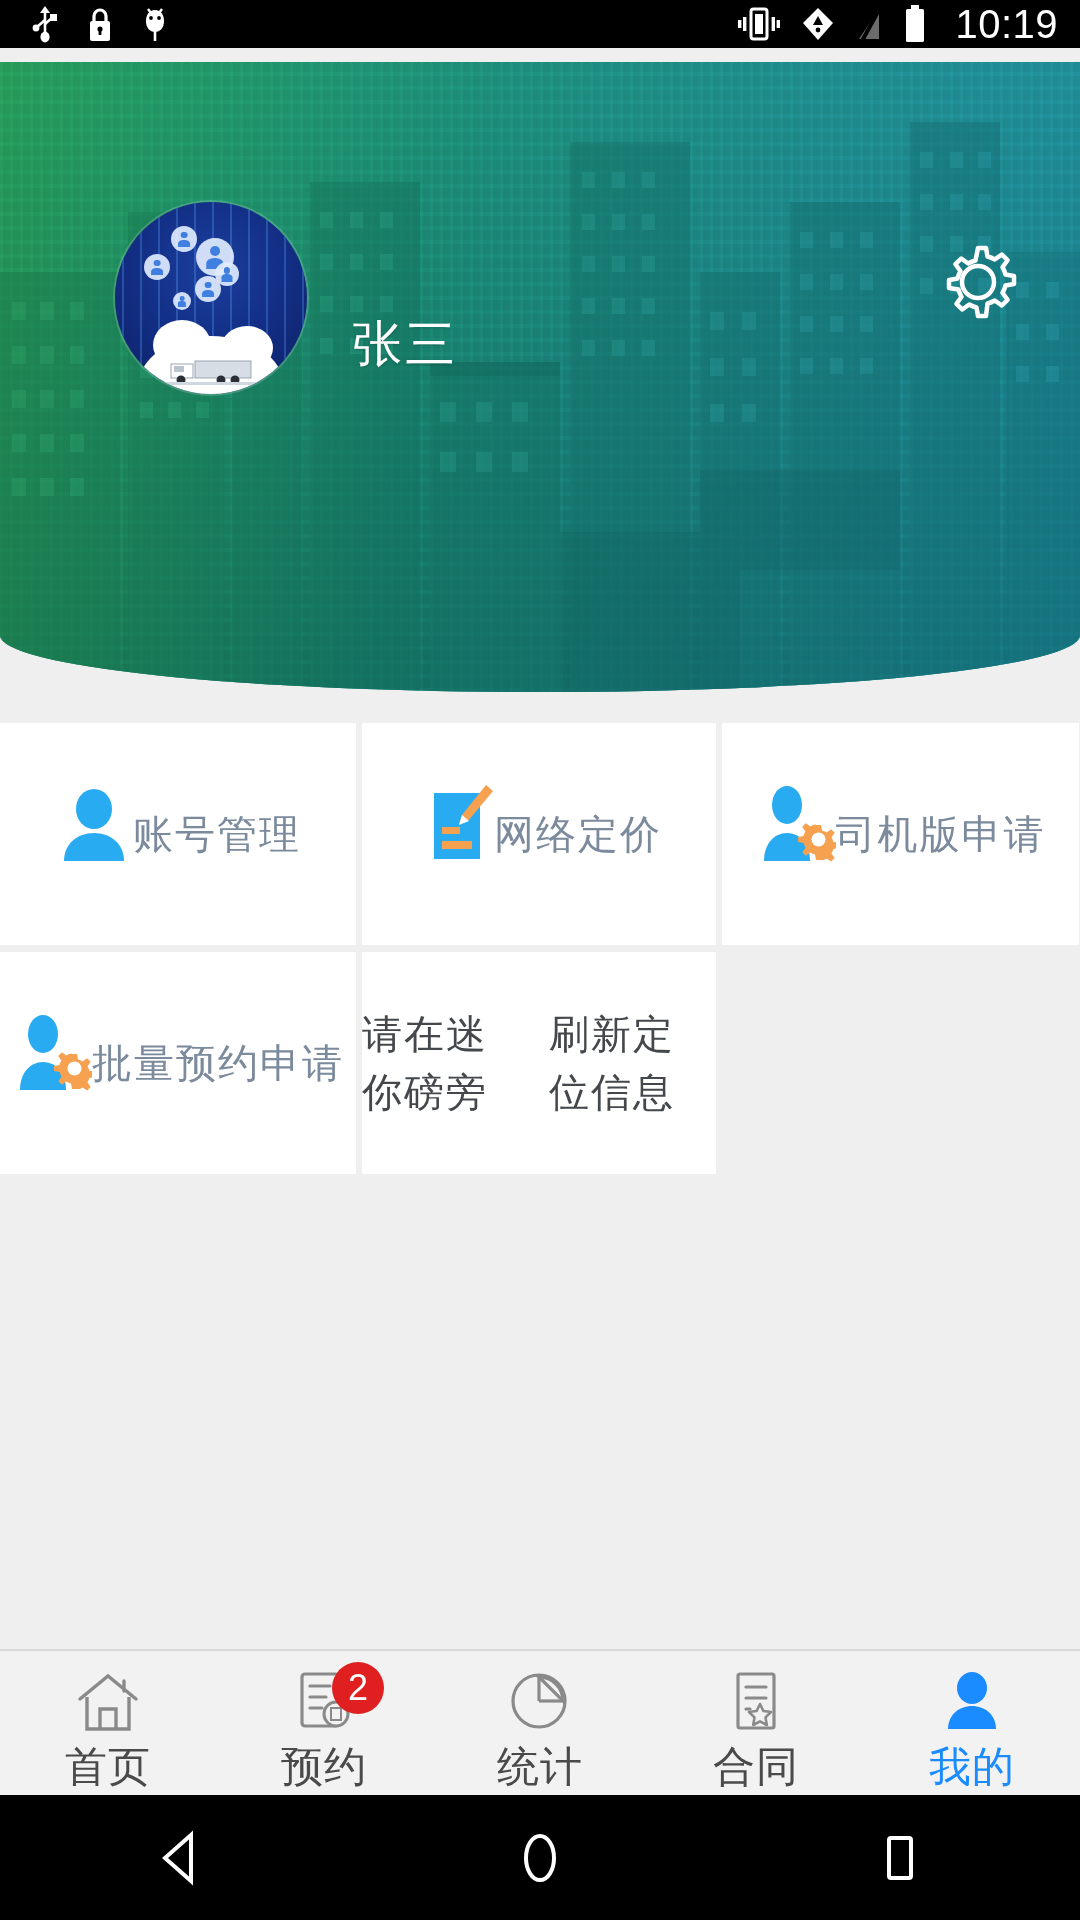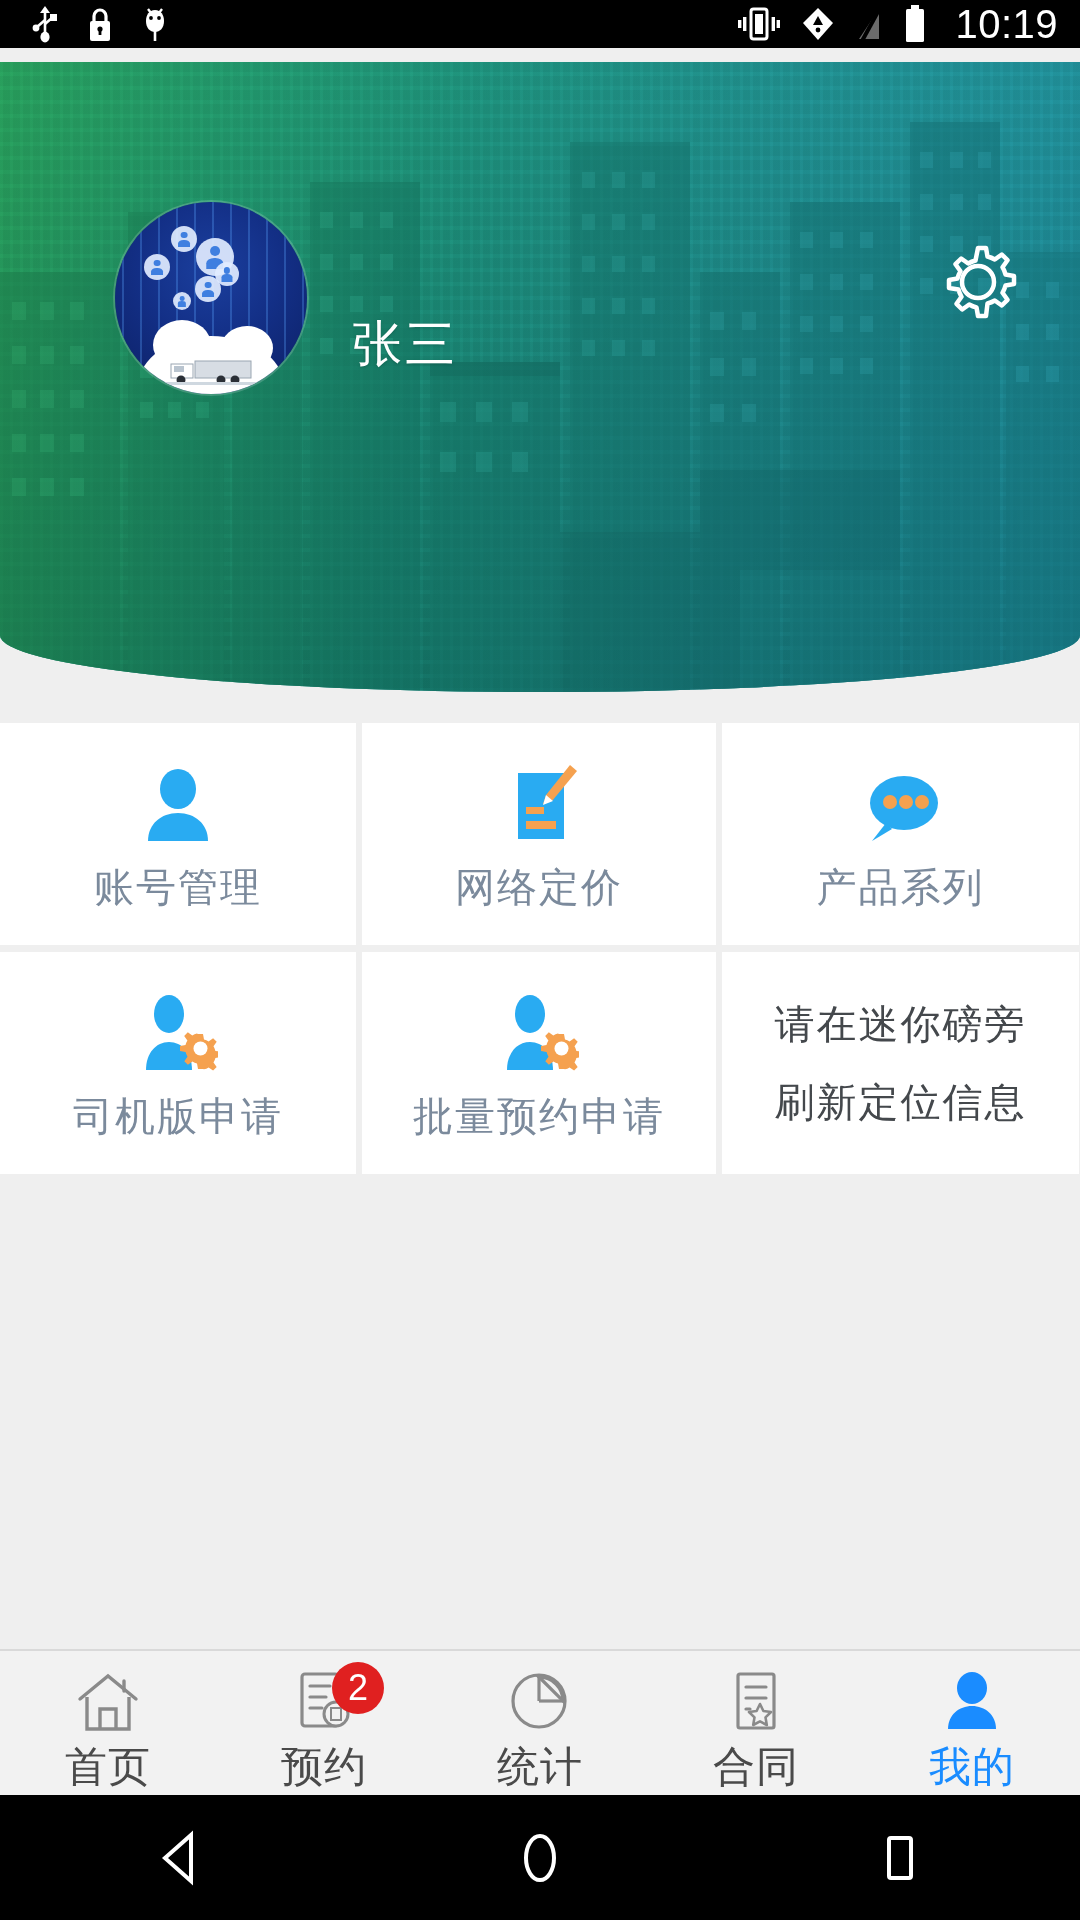--- a/index.html
+++ b/index.html
@@ -185,24 +185,23 @@
     display: grid;
     grid-template-columns: 356px 354px 357px;
     grid-auto-rows: 222px;
     column-gap: 6px;
     row-gap: 7px;
     background: transparent;
   }
   .cell {
     background: #ffffff;
     display: flex;
-    flex-direction: column;
+    flex-direction: row;
     align-items: center;
     justify-content: center;
-    text-align: center;
   }
   .cell-icon {
     height: 84px;
     display: flex;
     align-items: flex-end;
     justify-content: center;
     margin-bottom: 22px;
   }
   .cell-label {
     font-size: 40px;
@@ -515,32 +514,20 @@
           <rect x="18" y="10" width="46" height="66" fill="#29abf2"></rect>
           <rect x="26" y="44" width="18" height="7" fill="#f5a14f"></rect>
           <rect x="26" y="58" width="30" height="8" fill="#f5a14f"></rect>
           <path d="M70 2 l7 6 -25 30 -9 3 3 -9 Z" fill="#f5a14f"></path>
           <path d="M46 32 l7 6 -10 4 Z" fill="#ffffff"></path>
         </svg>
       </div>
       <div class="cell-label">网络定价</div>
     </div>
 
-    <div class="cell">
-      <div class="cell-icon">
-        <svg width="86" height="74" viewBox="0 0 86 74">
-          <ellipse cx="46" cy="32" rx="34" ry="27" fill="#29abf2"></ellipse>
-          <path d="M28 52 L14 70 L34 58 Z" fill="#29abf2"></path>
-          <circle cx="32" cy="31" r="7" fill="#f5a14f"></circle>
-          <circle cx="48" cy="31" r="7" fill="#f5a14f"></circle>
-          <circle cx="64" cy="31" r="7" fill="#f5a14f"></circle>
-        </svg>
-      </div>
-      <div class="cell-label">产品系列</div>
-    </div>
 
     <div class="cell">
       <div class="cell-icon">
         <svg width="80" height="80" viewBox="0 0 80 80">
           <ellipse cx="31" cy="20" rx="15" ry="19" fill="#29abf2"></ellipse>
           <path d="M8 76 c0-17 10-28 23-28 s23 11 23 28 Z" fill="#29abf2"></path>
           <g transform="translate(44,40)">
             <path d="M16 0 l5 0 1 5.5 a16 16 0 0 1 4.6 1.9 l4.5 -3.2 3.6 3.6 -3.2 4.5 a16 16 0 0 1 1.9 4.6 l5.5 1 0 5 -5.5 1 a16 16 0 0 1 -1.9 4.6 l3.2 4.5 -3.6 3.6 -4.5 -3.2 a16 16 0 0 1 -4.6 1.9 L21 35 l-5 0 -1 -5.5 a16 16 0 0 1 -4.6 -1.9 l-4.5 3.2 -3.6 -3.6 3.2 -4.5 a16 16 0 0 1 -1.9 -4.6 L-2 17 l0 -5 5.5 -1 a16 16 0 0 1 1.9 -4.6 L2.2 1.9 5.8 -1.7 10.3 1.5 a16 16 0 0 1 4.6 -1.9 Z" fill="#f5a14f"></path>
             <circle cx="18.5" cy="14.5" r="7" fill="#ffffff"></circle>
           </g>

